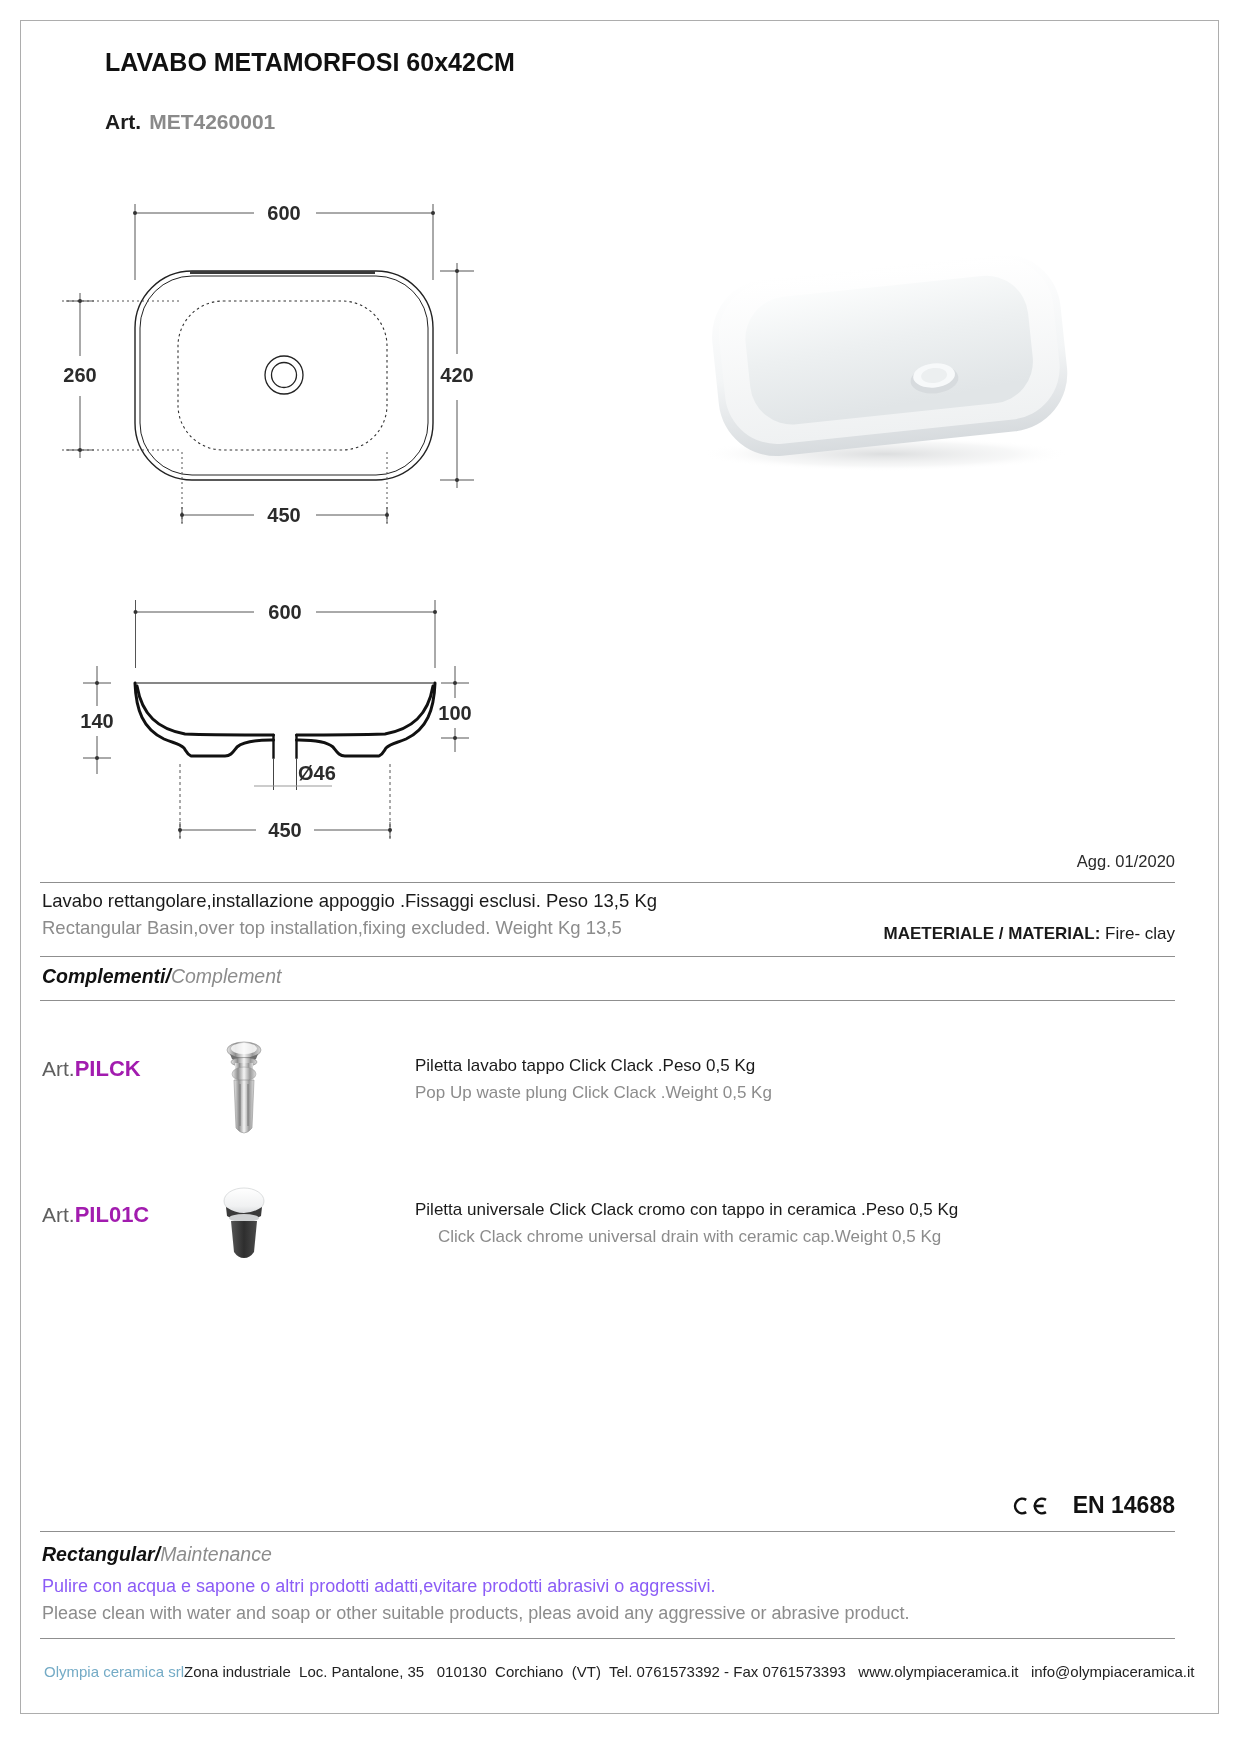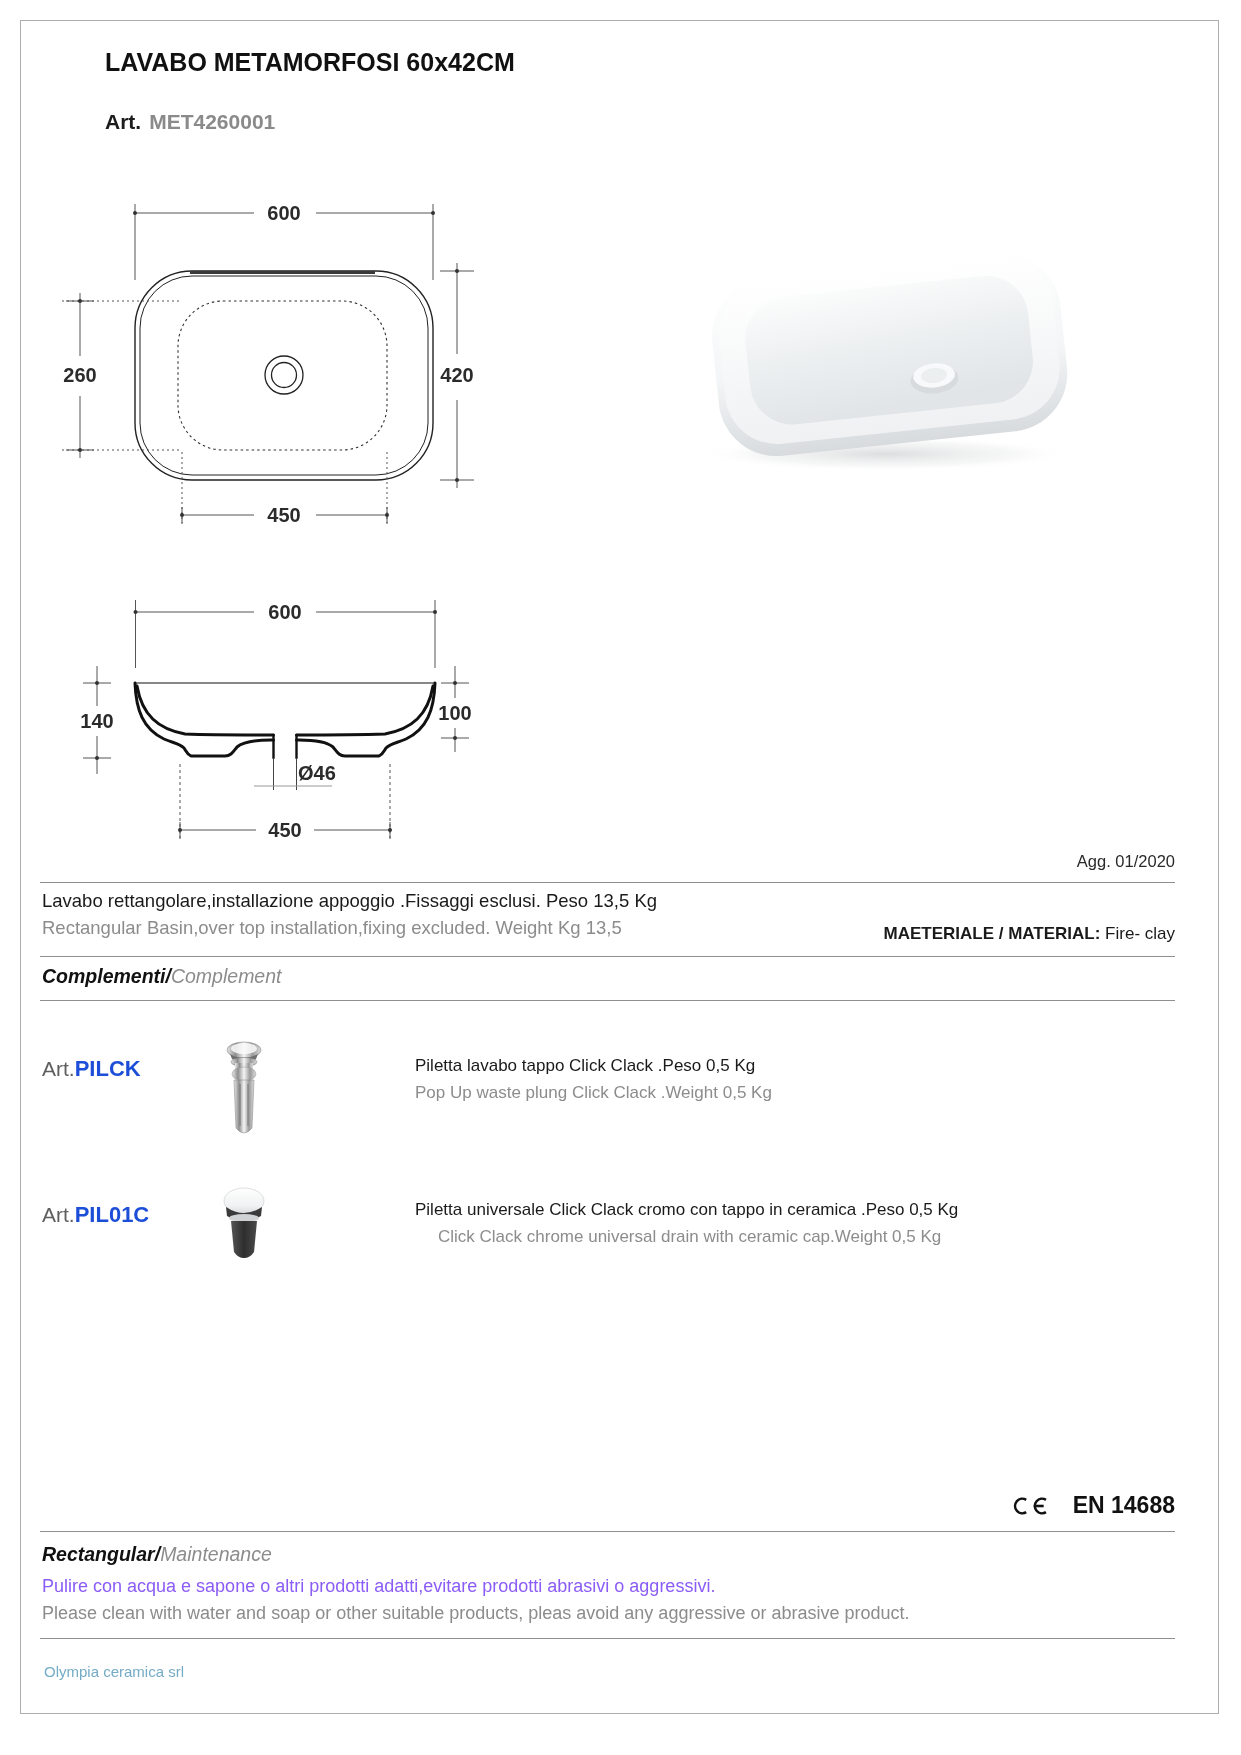--- a/index.html
+++ b/index.html
@@ -13,21 +13,21 @@
   .agg{top:852px;right:66px;font-size:16.5px;color:#2a2a2a;}
   .hr{left:40px;width:1135px;height:1px;background:#8f8f8f;}
   .desc-it{left:42px;top:890px;font-size:18.5px;color:#1a1a1a;}
   .desc-en{left:42px;top:917px;font-size:18.5px;color:#8c8c8c;}
   .material{top:924px;right:66px;font-size:17px;color:#1a1a1a;}
   .material b{font-weight:bold;}
   .section-h{font-size:19.5px;font-weight:bold;color:#111;font-style:italic;}
   .section-h .en{font-weight:normal;color:#8c8c8c;}
   .compl-h{left:42px;top:965px;}
   .art-item{font-size:21px;color:#5f5f5f;}
-  .art-item .code{font-weight:bold;color:#1d4ed8;font-size:22px;margin-top:32px;}
+  .art-item .code{font-weight:bold;color:#a21caf;font-size:22px;margin-top:32px;}
   .c-desc-it{font-size:17px;color:#1a1a1a;}
   .c-desc-en{font-size:17px;color:#8c8c8c;}
   .ce-line{top:1492px;right:66px;display:flex;align-items:center;gap:24px;
            font-size:23px;font-weight:bold;color:#111;text-align:center;}
   .manut-h{left:42px;top:1543px;}
   .manut-it{left:42px;top:1576px;font-size:18px;color:#8b5cf6;}
   .manut-en{left:42px;top:1603px;font-size:18px;color:#8c8c8c;}
   .footer{left:44px;top:1663px;display:flex;align-items:baseline;gap:0;}
   .footer .company{color:#74abc6;font-size:15px;}
   .footer .address{color:#222;font-size:15px;white-space:pre;}
@@ -267,13 +267,14 @@
 
 <div class="abs section-h manut-h">
   <span>Rectangular/</span><span class="en">Maintenance</span>
 </div>
 <div class="abs manut-it">Pulire con acqua e sapone o altri prodotti adatti,evitare prodotti abrasivi o aggressivi.</div>
 <div class="abs manut-en">Please clean with water and soap or other suitable products, pleas avoid any aggressive or abrasive product.</div>
 <div class="abs hr" style="top:1638px;"></div>
 
 <div class="abs footer">
   <span class="company">Olympia ceramica srl</span>
+  <span class="address">Zona industriale  Loc. Pantalone, 35   010130  Corchiano  (VT)  Tel. 0761573392 - Fax 0761573393   www.olympiaceramica.it   info@olympiaceramica.it</span>
 </div>
 
 </body></html>

